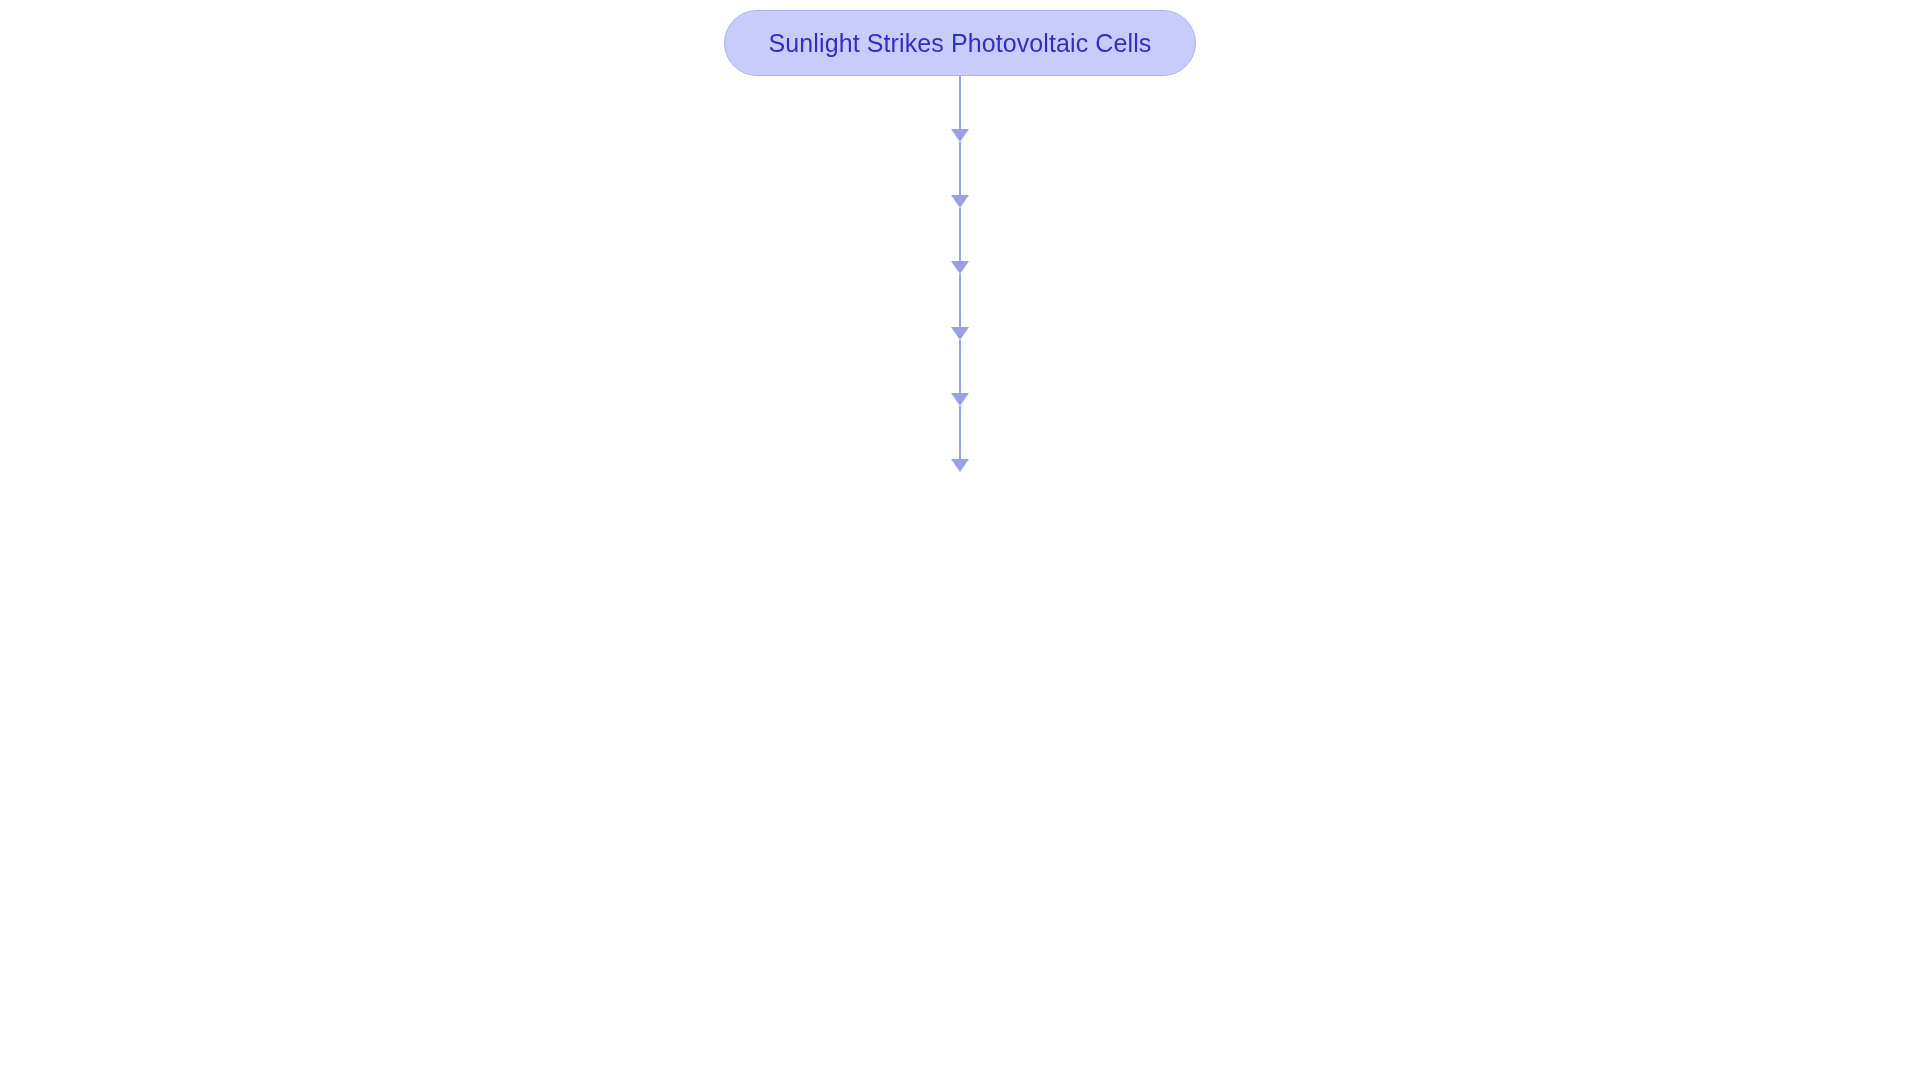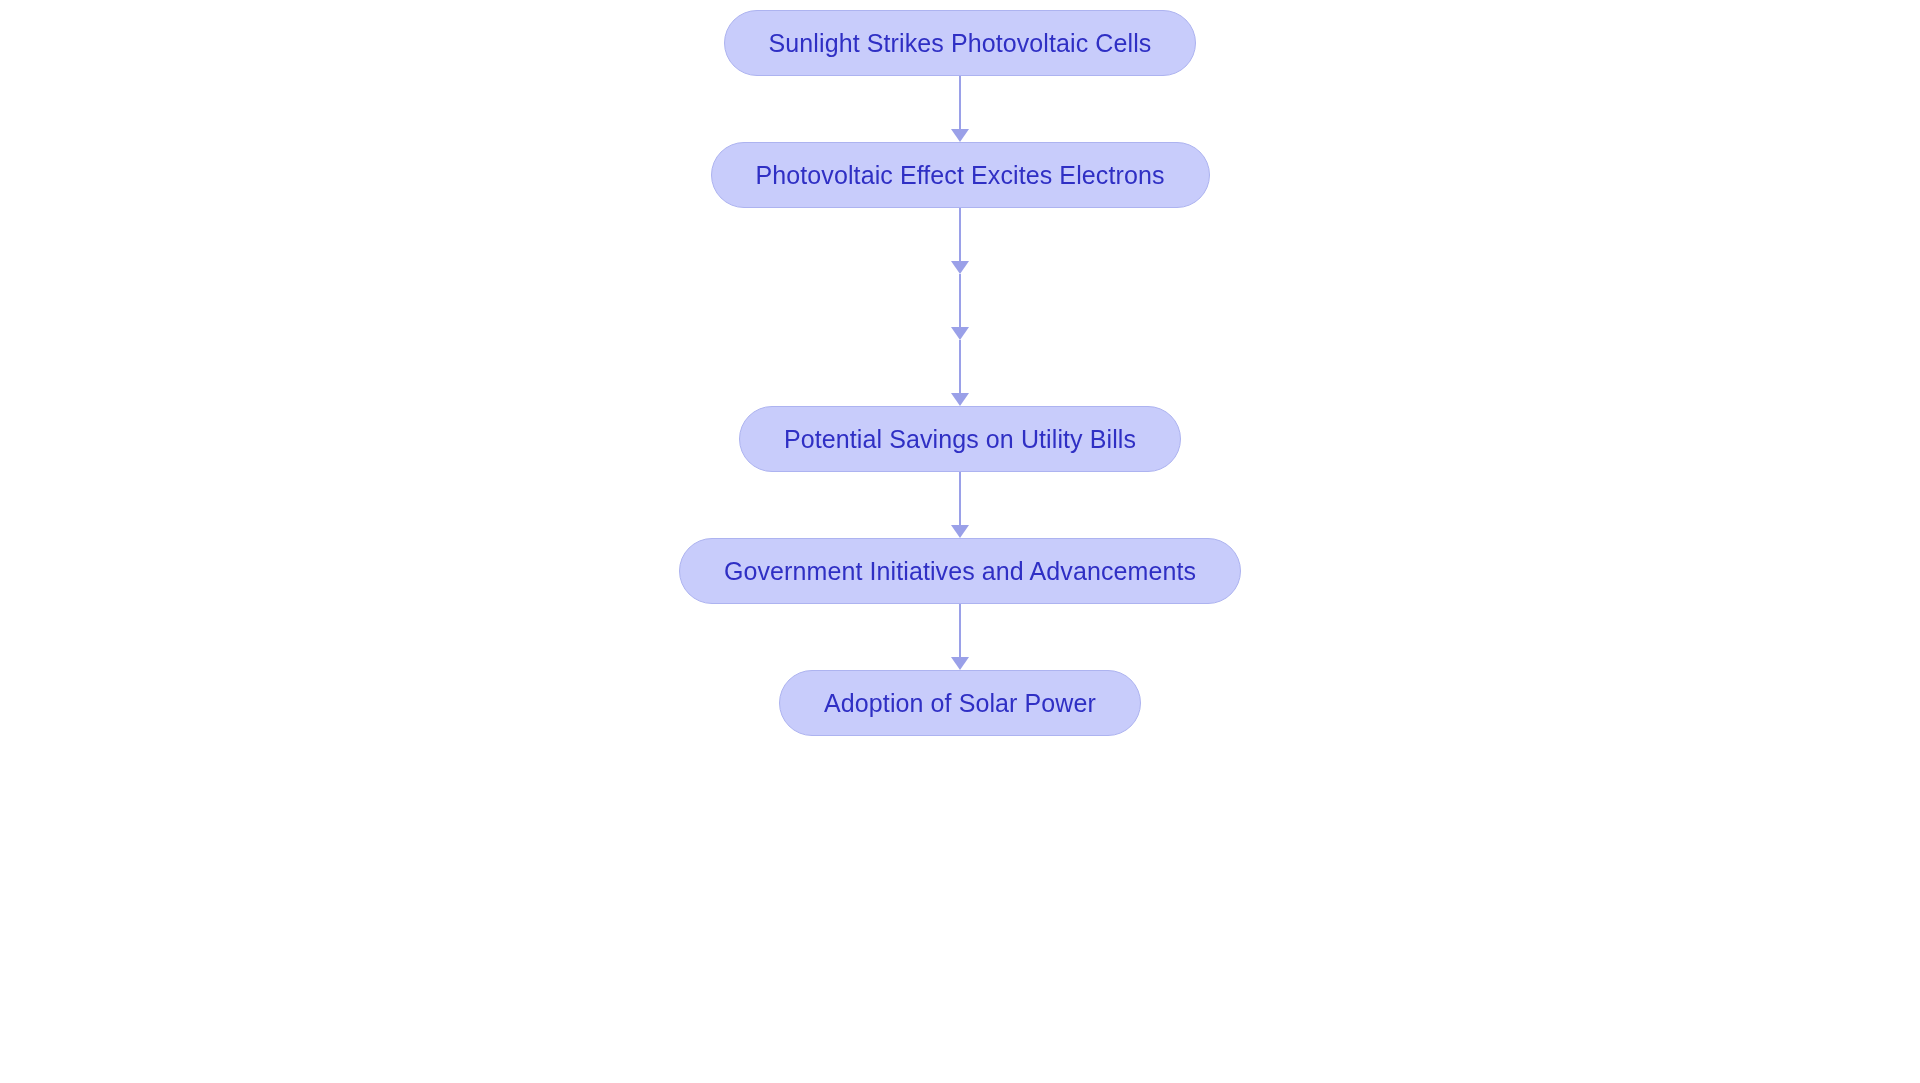--- a/index.html
+++ b/index.html
@@ -102,57 +102,45 @@
 
     <div class="node">
       <span class="node-label">Sunlight Strikes Photovoltaic Cells</span>
     </div>
 
     <div class="edge gap-1">
       <div class="edge-line"></div>
       <div class="edge-head"></div>
     </div>
 
-    <div class="node">
-      <span class="node-label">Photovoltaic Effect Excites Electrons</span>
-    </div>
 
     <div class="edge gap-2">
       <div class="edge-line"></div>
       <div class="edge-head"></div>
     </div>
 
 
     <div class="edge gap-3">
       <div class="edge-line"></div>
       <div class="edge-head"></div>
     </div>
 
 
     <div class="edge gap-4">
       <div class="edge-line"></div>
       <div class="edge-head"></div>
     </div>
 
-    <div class="node">
-      <span class="node-label">Potential Savings on Utility Bills</span>
-    </div>
 
     <div class="edge gap-5">
       <div class="edge-line"></div>
       <div class="edge-head"></div>
     </div>
 
-    <div class="node">
-      <span class="node-label">Government Initiatives and Advancements</span>
-    </div>
 
     <div class="edge gap-6">
       <div class="edge-line"></div>
       <div class="edge-head"></div>
     </div>
 
-    <div class="node">
-      <span class="node-label">Adoption of Solar Power</span>
-    </div>
 
   </div>
 </div>
 
 </body></html>

